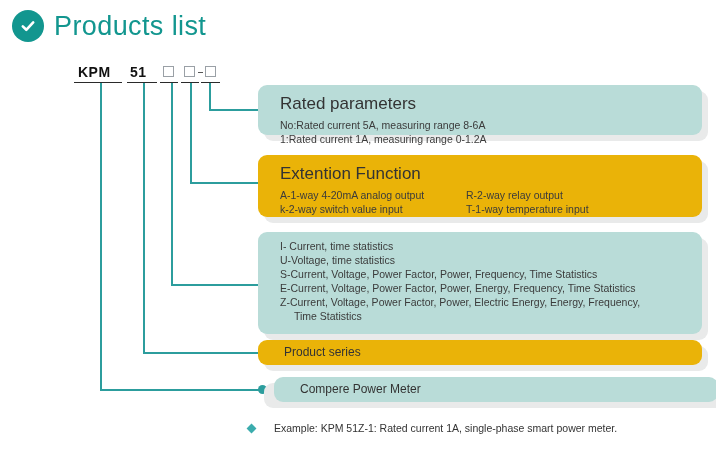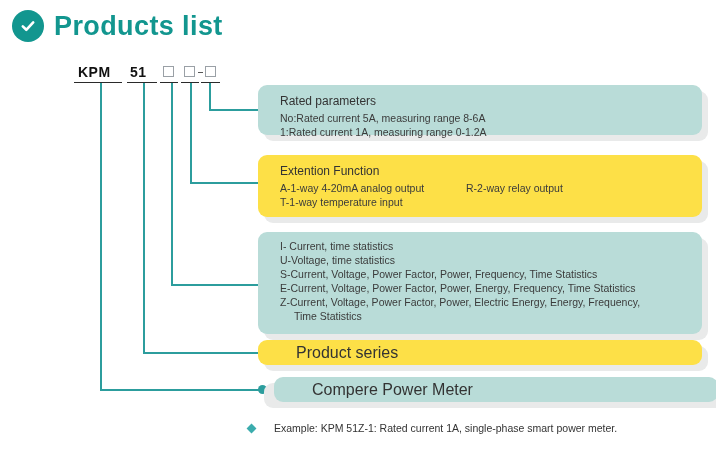--- a/index.html
+++ b/index.html
@@ -33,21 +33,21 @@
     border-radius: 50%;
     background: #12968f;
     display: flex;
     align-items: center;
     justify-content: center;
     flex: none;
   }
   #check-badge svg { display: block; }
   #page-title {
     font-size: 27px;
-    font-weight: bold;
+    font-weight: normal;
     color: #12968f;
     letter-spacing: 0.4px;
     line-height: 1;
     white-space: nowrap;
   }
 
   
   #code-line {
     position: absolute;
     left: 0;
@@ -129,46 +129,46 @@
     border-radius: 9px;
   }
   .card {
     position: relative;
     border-radius: 9px;
     box-sizing: border-box;
     padding: 8px 14px 8px 22px;
     height: 100%;
   }
   .card.teal  { background: #b9dcd8; }
-  .card.blue  { background: #fde047; }
+  .card.blue  { background: #eab308; }
 
   .card-title {
-    font-size: 12px;
+    font-size: 17px;
     color: #333333;
     margin: 0 0 3px 0;
     line-height: 1.35;
     white-space: nowrap;
   }
   .card-line {
     font-size: 10.5px;
     color: #3b3b3b;
     line-height: 1.33;
     white-space: nowrap;
   }
   .card-line.indent { padding-left: 14px; }
 
   .single-line-card {
     display: flex;
     align-items: center;
     padding-top: 0;
     padding-bottom: 0;
   }
   .single-line-card .card-title {
-    margin: 16px;
-    font-size: 16px;
+    margin: 4px;
+    font-size: 12px;
   }
 
   
   .two-col {
     display: flex;
   }
   .two-col .col-a { width: 186px; flex: none; }
   .two-col .col-b { flex: 1; }
 
   
@@ -259,20 +259,21 @@
 
 <div class="card-wrap" style="top:155px; width:444px; height:62px;">
   <div class="card-shadow"></div>
   <div class="card blue">
     <div class="card-title">Extention Function</div>
     <div class="two-col">
       <div class="card-line col-a">A-1-way 4-20mA analog output</div>
       <div class="card-line col-b">R-2-way relay output</div>
     </div>
     <div class="two-col">
+      <div class="card-line col-a">k-2-way switch value input</div>
       <div class="card-line col-b">T-1-way temperature input</div>
     </div>
   </div>
 </div>
 
 <div class="card-wrap" style="top:232px; width:444px; height:102px;">
   <div class="card-shadow"></div>
   <div class="card teal">
     <div class="card-line">I- Current, time statistics</div>
     <div class="card-line">U-Voltage, time statistics</div>

